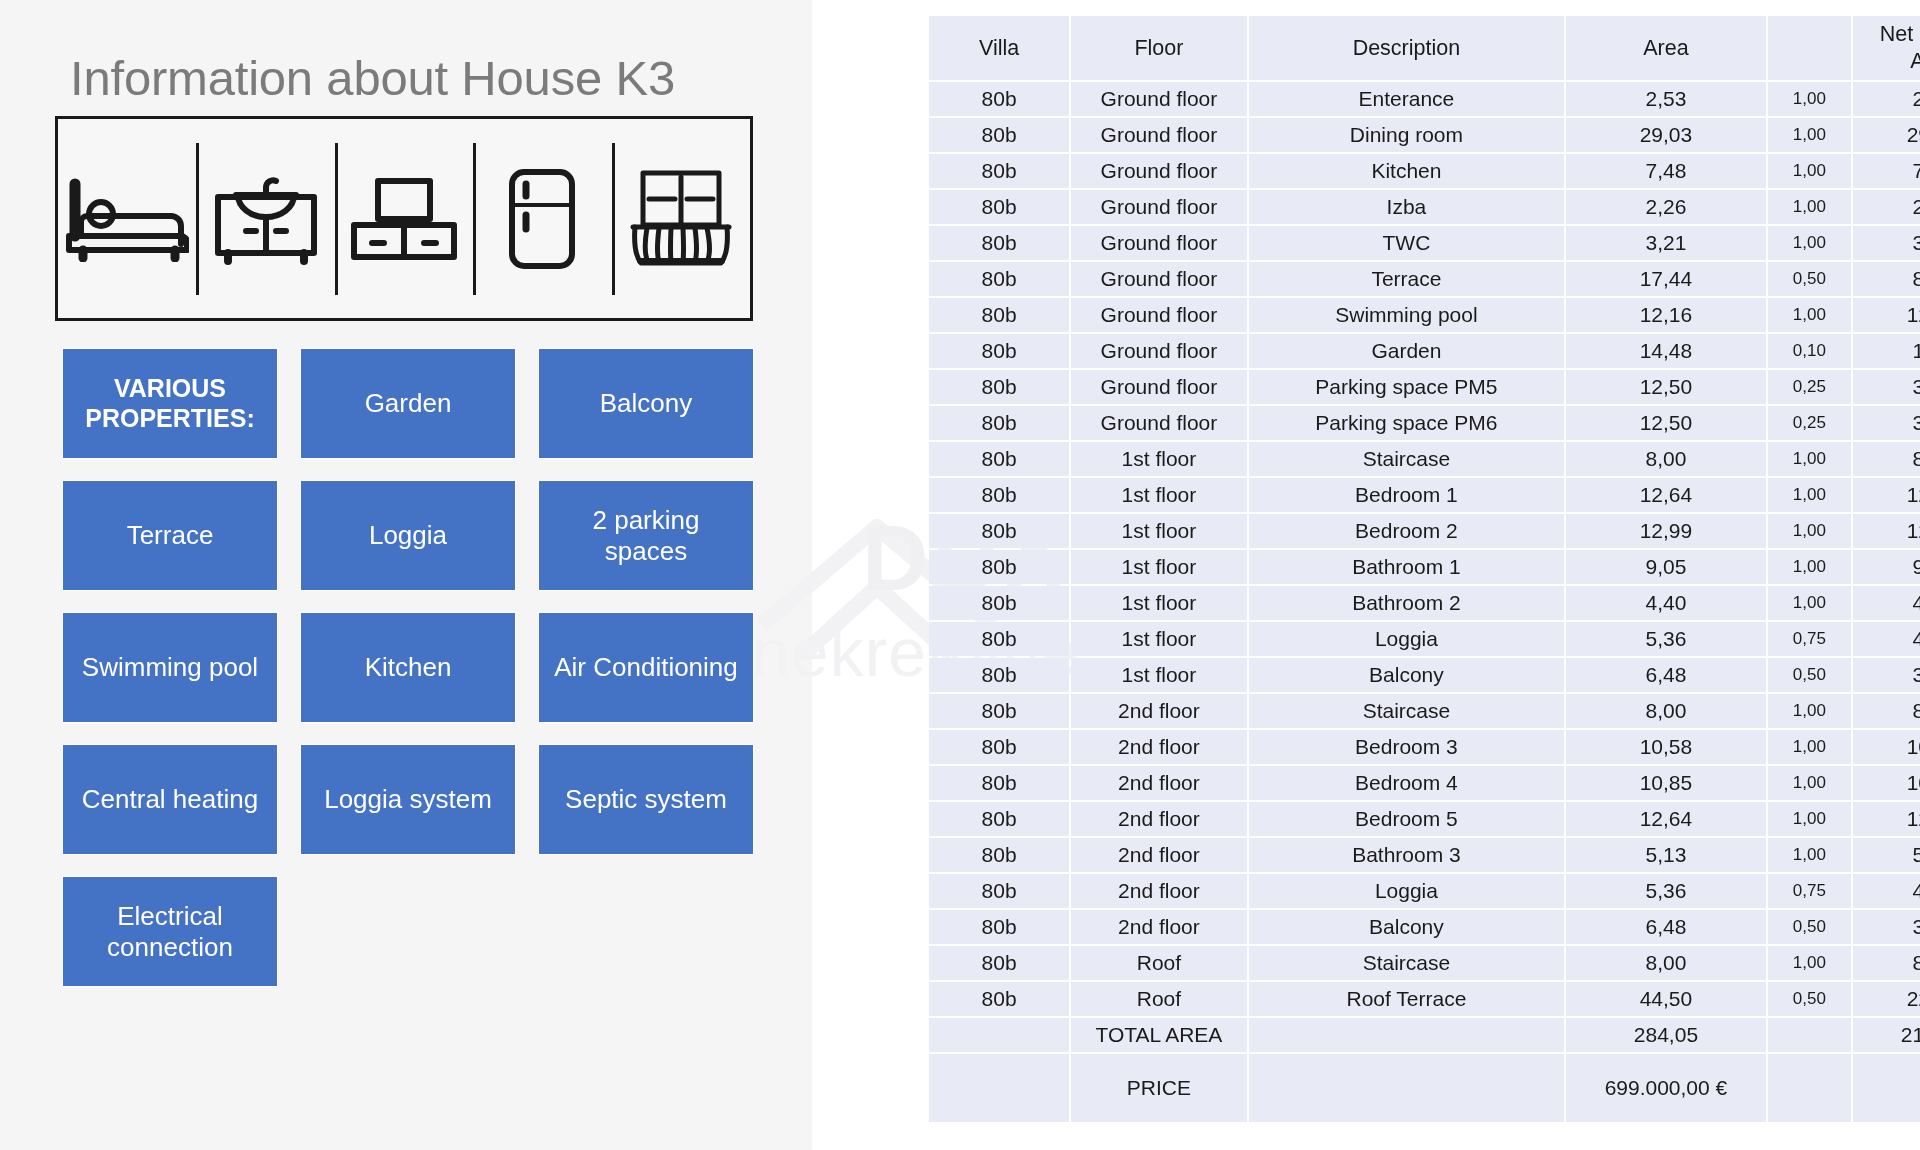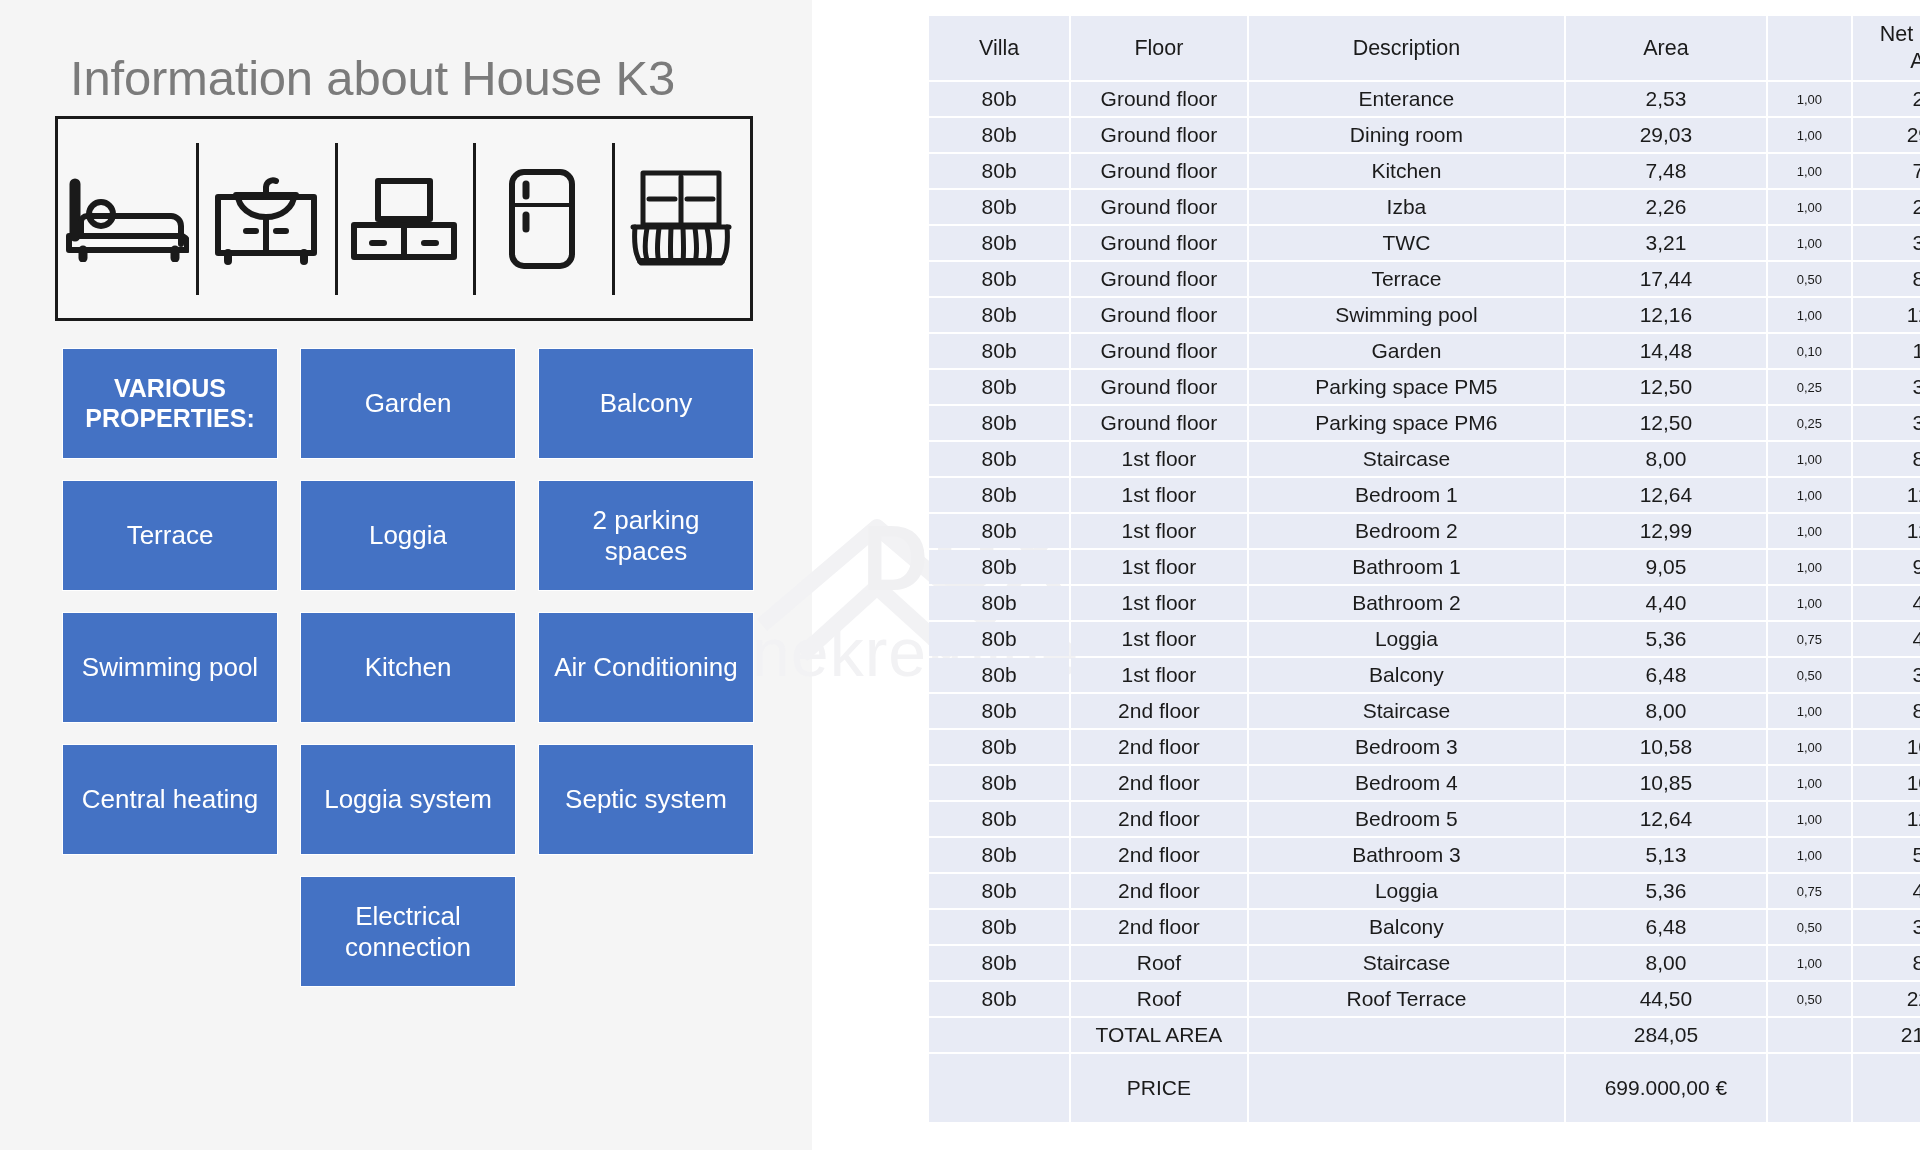--- a/index.html
+++ b/index.html
@@ -58,21 +58,21 @@
   #tiles {
     position: absolute;
     left: 62px; top: 348px;
     width: 692px;
   }
   .tile-row {
     display: flex;
     gap: 22px;
     margin-bottom: 21px;
   }
-  .tile-row.centered { justify-content: center; }
+  .tile-row.centered { }
   .tile {
     flex: 0 0 216px;
     height: 111px;
     background: #4472c4;
     color: #ffffff;
     display: flex;
     align-items: center;
     justify-content: center;
     text-align: center;
     font-size: 26px;
@@ -142,21 +142,21 @@
     font-weight: 400;
     font-size: 21.5px;
     line-height: 1.25;
   }
   #area-table col.c-villa { width: 128px; }
   #area-table col.c-floor { width: 160px; }
   #area-table col.c-desc  { width: 288px; }
   #area-table col.c-area  { width: 182px; }
   #area-table col.c-coef  { width: 76px; }
   #area-table col.c-net   { width: 146px; }
-  #area-table td.coef { font-size: 13px; margin-top: 30px; }
+  #area-table td.coef { font-size: 17px; margin-top: 30px; }
   #area-table tr.total-row td,
   #area-table tr.price-row td { font-weight: 400; }
   #area-table tr.price-row td { height: 68px; line-height: 1.22; }
   #area-table td.empty { background: #e8ebf5; }
 </style>
 </head>
 <body>
 
 <div id="root">
 

